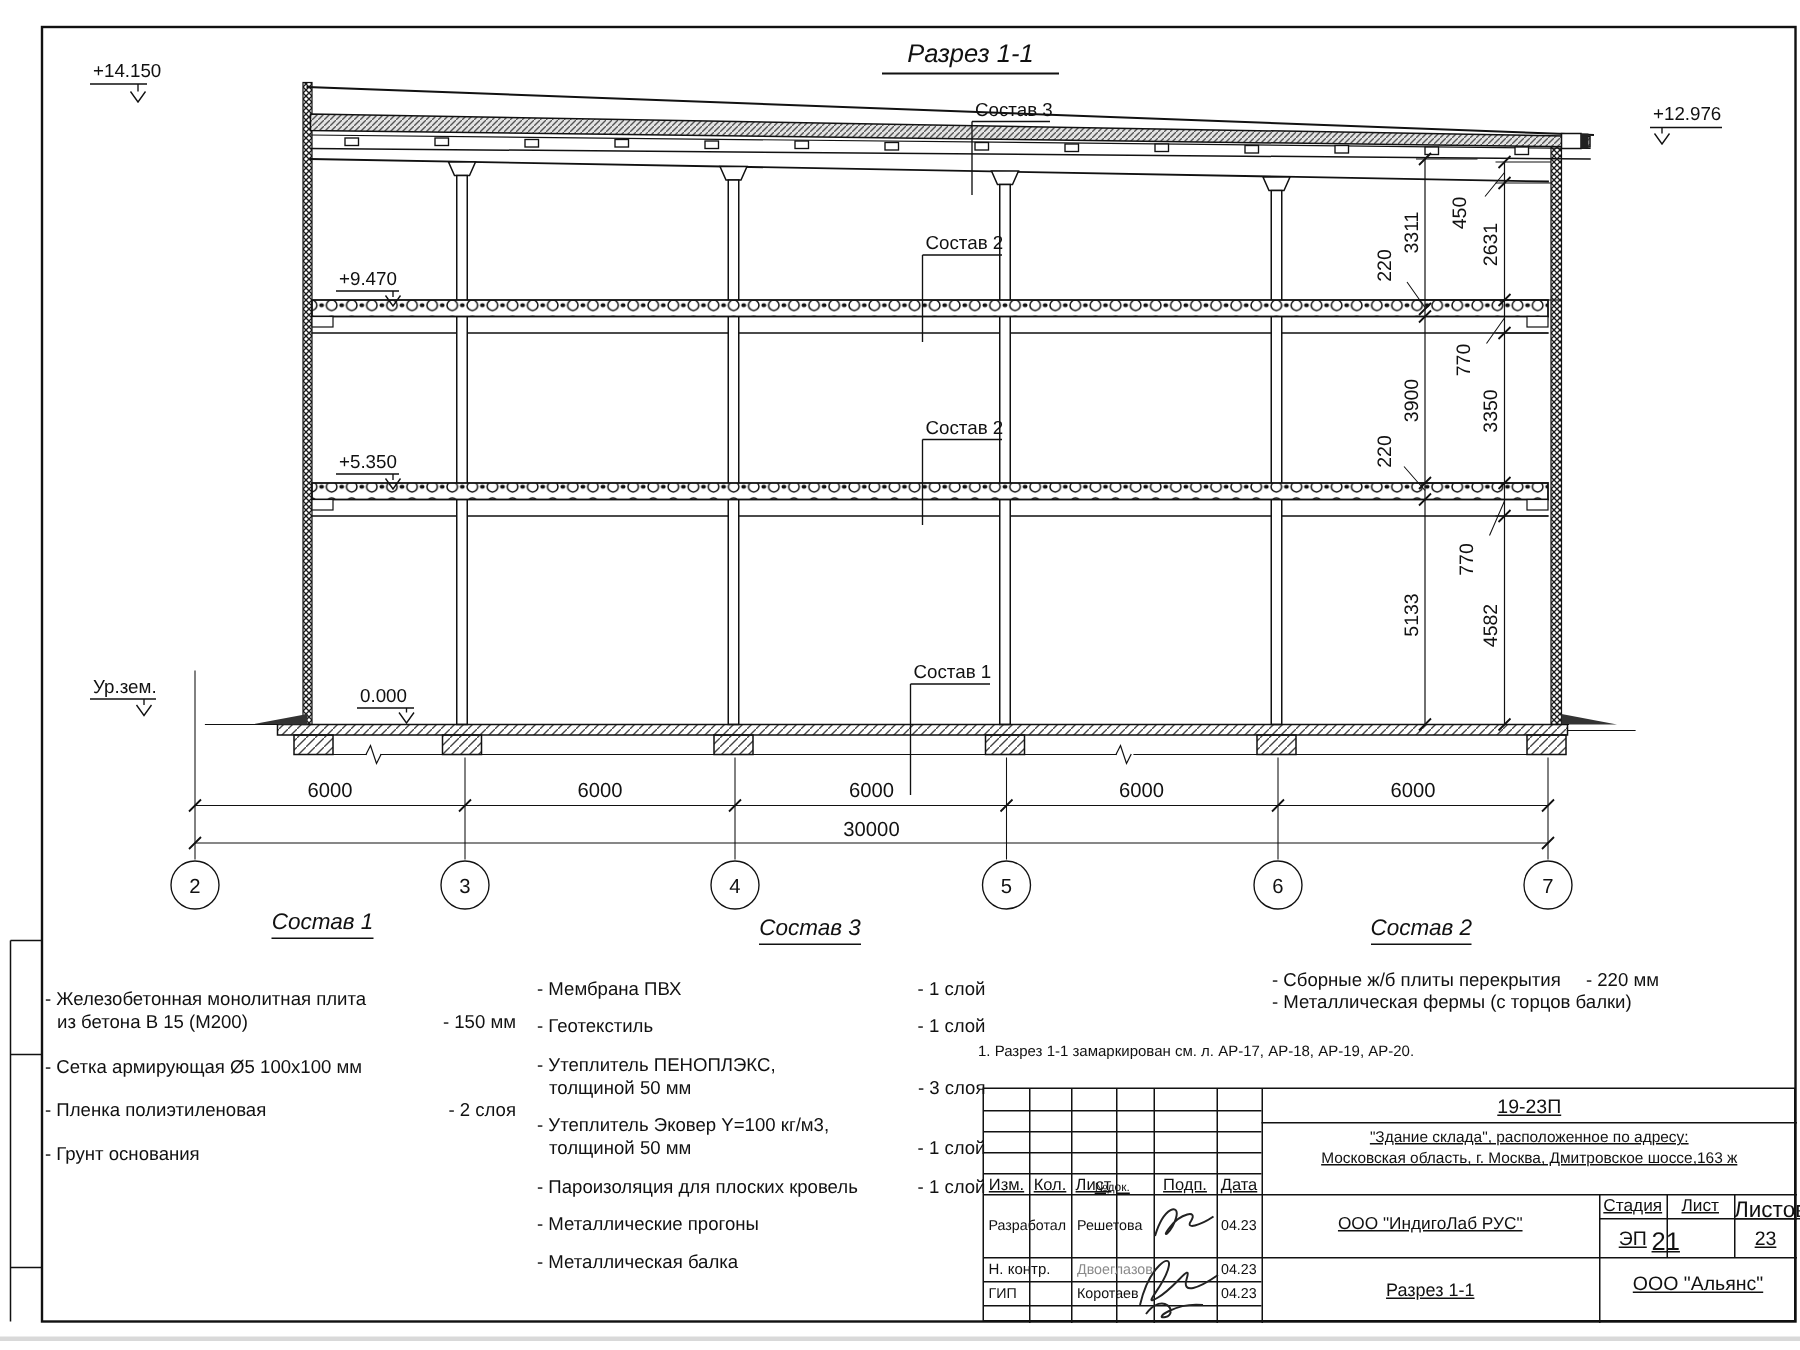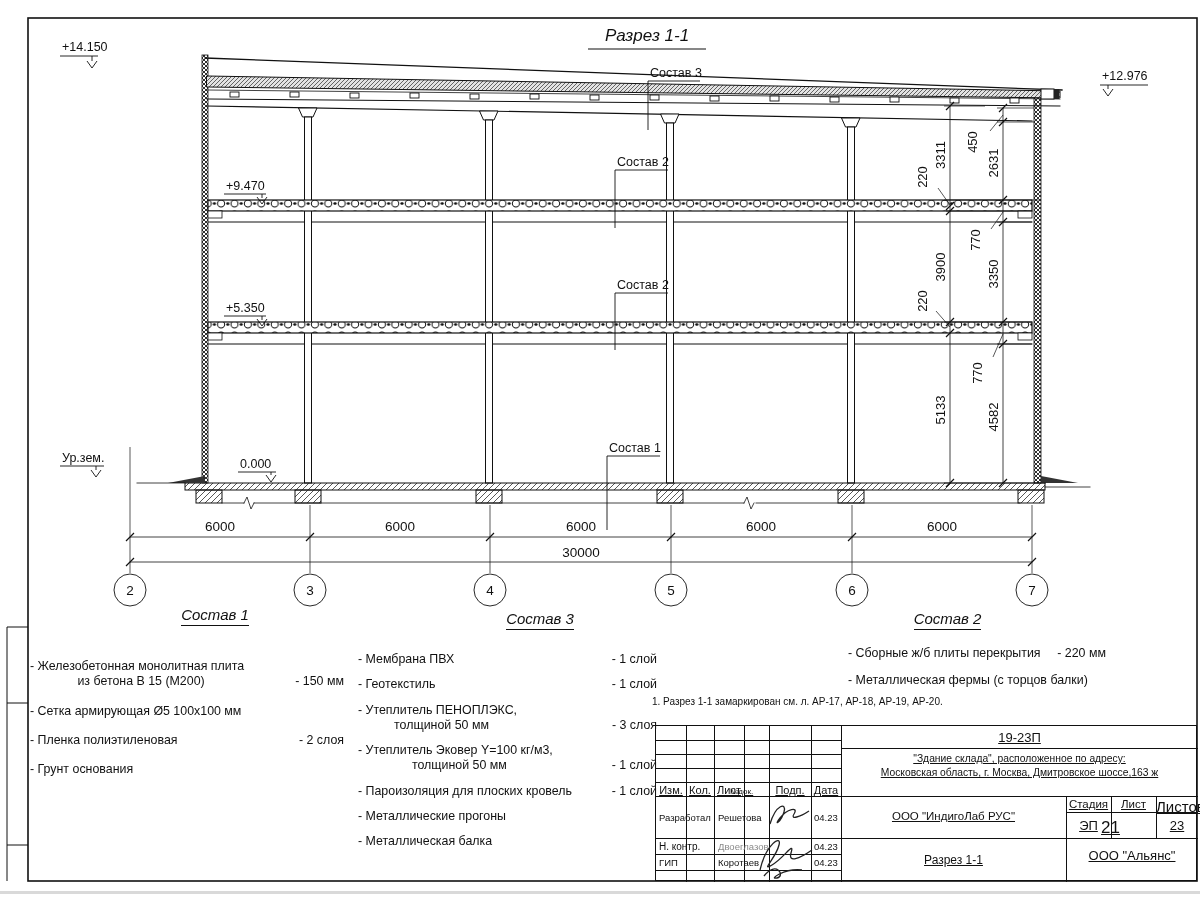--- a/index.html
+++ b/index.html
@@ -3,21 +3,21 @@
 <meta charset="utf-8">
 <style>
   html,body{margin:0;padding:0;background:#fff;}
   body{width:1200px;height:900px;position:relative;font-family:"Liberation Sans",sans-serif;color:#111;overflow:hidden;}
   svg text{font-family:"Liberation Sans",sans-serif;fill:#111;}
   .abs{position:absolute;}
   .hd{font-style:italic;font-size:15px;text-align:center;}
   .hd span{display:inline-block;border-bottom:1px solid #111;padding-bottom:2px;}
   .list{font-size:12.4px;line-height:15.3px;}
   .row{display:flex;justify-content:space-between;align-items:flex-end;}
-  .nm2{display:block;padding-left:8px;text-align:center;}
+  .nm2{display:block;padding-left:8px;}
   .val{white-space:nowrap;padding-left:6px;}
   .m14{margin-bottom:14px;}
   .m10{margin-bottom:10px;}
   .note{font-size:10px;}
   
   #tb{left:655px;top:725px;width:542px;height:156px;border:1.6px solid #111;box-sizing:border-box;}
   .vl,.hl{position:absolute;background:#111;}
   .vl{width:1px;}
   .hl{height:1px;}
   .tbt{position:absolute;white-space:nowrap;}
@@ -263,21 +263,21 @@
   <div class="row m10">
     <div><span>- Металлические прогоны</span></div>
   </div>
   <div class="row">
     <div><span>- Металлическая балка</span></div>
   </div>
 </div>
 
 <div class="abs hd" style="left:880px;top:610px;width:135px"><span>Состав 2</span></div>
 <div class="abs list" style="left:848px;top:646px;width:258px">
-  <div class="row" style="margin-bottom:12px">
+  <div class="row" style="">
     <div><span>- Сборные ж/б плиты перекрытия</span></div>
     <div class="val">- 220 мм</div>
   </div>
   <div class="row">
     <div><span>- Металлическая фермы (с торцов балки)</span></div>
   </div>
 </div>
 
 <div class="abs note" style="left:652px;top:696px;width:480px">1. Разрез 1-1 замаркирован см. л. АР-17, АР-18, АР-19, АР-20.</div>
 

